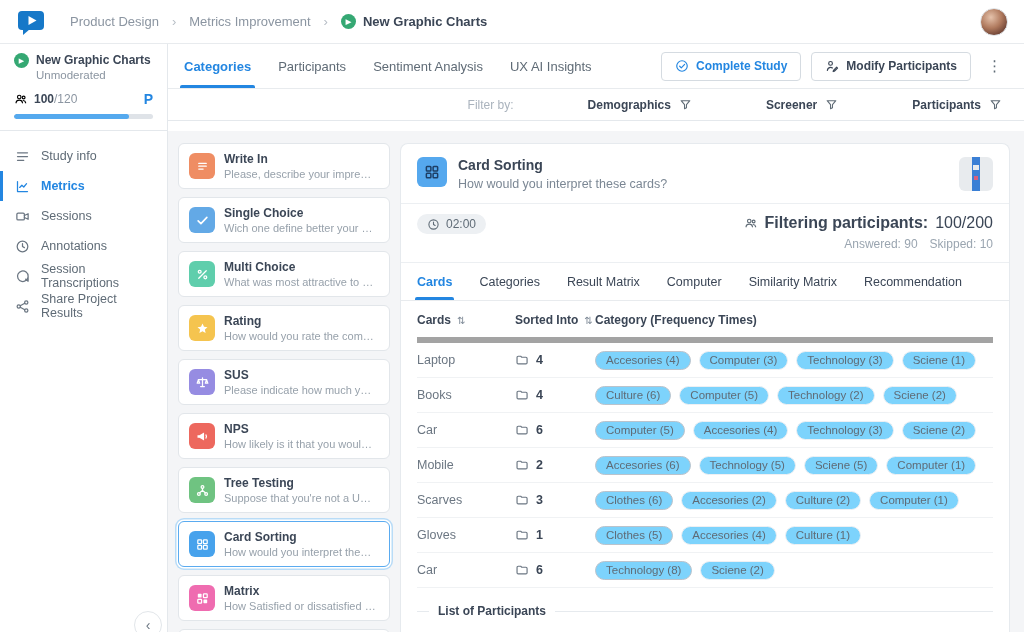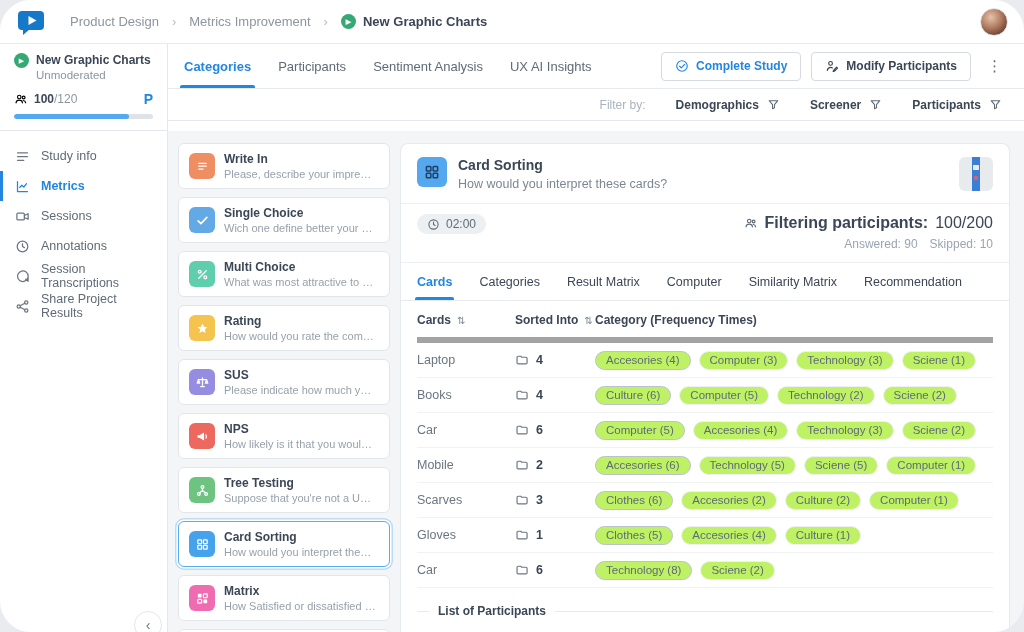--- a/index.html
+++ b/index.html
@@ -1,18 +1,18 @@
 <!DOCTYPE html>
 <html><head>
 <meta charset="utf-8">
 <style>
   * { margin:0; padding:0; box-sizing:border-box; }
   html,body { background:#e9ebee; }
   body { font-family:"Liberation Sans", sans-serif; }
-  .page { position:relative; width:1024px; height:632px; background:#f4f5f7; overflow:hidden;border-radius:31px; }
+  .page { position:relative; width:1024px; height:632px; background:#f4f5f7; overflow:hidden; }
 
   
   .topbar { height:44px; background:#fff; border-bottom:1px solid #e8ebee; display:flex; align-items:center; padding:0 16px; }
   .logo { width:30px; height:26px; margin-right:24px; cursor:pointer; }
   .breadcrumb { display:flex; align-items:center; gap:13px; font-size:13px; color:#8b95a1; }
   .crumb { cursor:pointer; display:flex; align-items:center; gap:7px; }
   .crumb.current { color:#3b4656; font-weight:bold; }
   .crumb-sep { color:#b7bec6; font-size:13px; }
   .play-badge { width:15px; height:15px; border-radius:50%; background:#35a873; color:#fff; font-size:7px; display:inline-flex; align-items:center; justify-content:center; line-height:1; }
   .avatar { margin-left:auto; width:28px; height:28px; border-radius:50%; cursor:pointer;
@@ -37,21 +37,21 @@
   .mtab { display:flex; align-items:center; font-size:13px; color:#5f6b76; cursor:pointer; position:relative; }
   .mtab.active { color:#2386e1; font-weight:bold; }
   .mtab.active::after { content:""; position:absolute; left:-4px; right:-4px; bottom:0; height:3px; background:#2386e1; border-radius:2px 2px 0 0; }
   .actions { margin-left:auto; display:flex; align-items:center; gap:10px; }
   .btn { height:29px; display:inline-flex; align-items:center; gap:7px; padding:0 13px; background:#fff; border:1px solid #d5dbe1; border-radius:4px; font-size:12px; font-weight:bold; cursor:pointer; font-family:inherit; }
   .btn-primary { color:#2386e1; }
   .btn-secondary { color:#3b4656; }
   .kebab { color:#5f6b76; font-size:15px; letter-spacing:0; padding:4px 6px; cursor:pointer; }
   .filter-row { height:32px; display:flex; align-items:center; justify-content:flex-end; gap:30px; padding:0 22px; border-bottom:1px solid #e4e8ec; font-size:12px; }
   .filter-label { color:#aab3bd; }
-  .filter-item { display:flex; align-items:center; gap:8px; color:#3b4656; font-weight:bold; cursor:pointer; }
+  .filter-item { display:flex; align-items:center; gap:8px; color:#3b4656; font-weight:bold; cursor:pointer;margin-left:44px; }
   .filter-item .ic { color:#5f6b76; }
 
   
   .content { display:flex; height:511px; }
   .sidebar { width:168px; background:#fff; border-right:1px solid #e4e8ec; padding-top:10px; position:relative; flex-shrink:0; }
   .mi { height:30px; display:flex; align-items:center; gap:11px; padding:0 15px; font-size:12.5px; color:#5f6b76; cursor:pointer; }
   .mi .ic { color:#6b7682; }
   .mi.active { color:#2386e1; font-weight:bold; box-shadow:inset 3px 0 0 #2386e1; }
   .mi.active .ic { color:#2386e1; }
   .collapse-btn { position:absolute; left:134px; bottom:3px; width:28px; height:28px; border-radius:50%; background:#fff; border:1px solid #e2e6ea; color:#6b7682; font-size:14px; display:flex; align-items:center; justify-content:center; cursor:pointer; }
@@ -88,21 +88,21 @@
   .ptab.active::after { content:""; position:absolute; left:-2px; right:-2px; bottom:0; height:3px; background:#2386e1; border-radius:2px 2px 0 0; }
 
   .tbl { padding:0 16px; }
   .tbl-head { display:grid; grid-template-columns:98px 80px 1fr; align-items:center; padding:12px 0 10px; font-size:12px; font-weight:bold; color:#3b4656; border-bottom:6px solid #a3a3a3; }
   .sort-glyph { font-size:10px; color:#7b8794; margin-left:6px; font-weight:normal; cursor:pointer; }
   .tbl-row { display:grid; grid-template-columns:98px 80px 1fr; align-items:center; height:35px; border-bottom:1px solid #f0f2f4; font-size:12.5px; color:#6b7682; }
   .sorted-cell { display:flex; align-items:center; gap:7px; }
   .sorted-cell .ic { color:#6b7682; }
   .sorted-num { font-weight:bold; color:#3b4656; }
   .tags { display:flex; gap:8px; }
-  .tag { background:#bef264; border:1px solid #eef0f3; border-radius:11px; padding:2.5px 10px; font-size:11.5px; color:#5f6b76; white-space:nowrap; }
+  .tag { background:#7dd3fc; border:1px solid #eef0f3; border-radius:11px; padding:2.5px 10px; font-size:11.5px; color:#5f6b76; white-space:nowrap; }
   .tag.outlined { border-color:#bac3cc; }
 
   .p-part { margin-top:16px; padding:0 16px; }
   .legend { display:flex; align-items:center; gap:9px; font-size:12px; font-weight:bold; color:#3b4656; }
   .legend::before { content:""; width:12px; height:1px; background:#e6eaee; }
   .legend::after { content:""; flex:1; height:1px; background:#e6eaee; }
   .part-controls { margin-top:14px; display:flex; align-items:center; }
   .search-box { width:242px; height:33px; border:1px solid #d9dee3; border-radius:8px; display:flex; align-items:center; gap:8px; padding:0 11px; background:#fff; }
   .pager { margin-left:auto; display:flex; align-items:center; gap:15px; font-size:12.5px; }
   .pg-prev { color:#c5ccd3; font-size:15px; cursor:pointer; }

